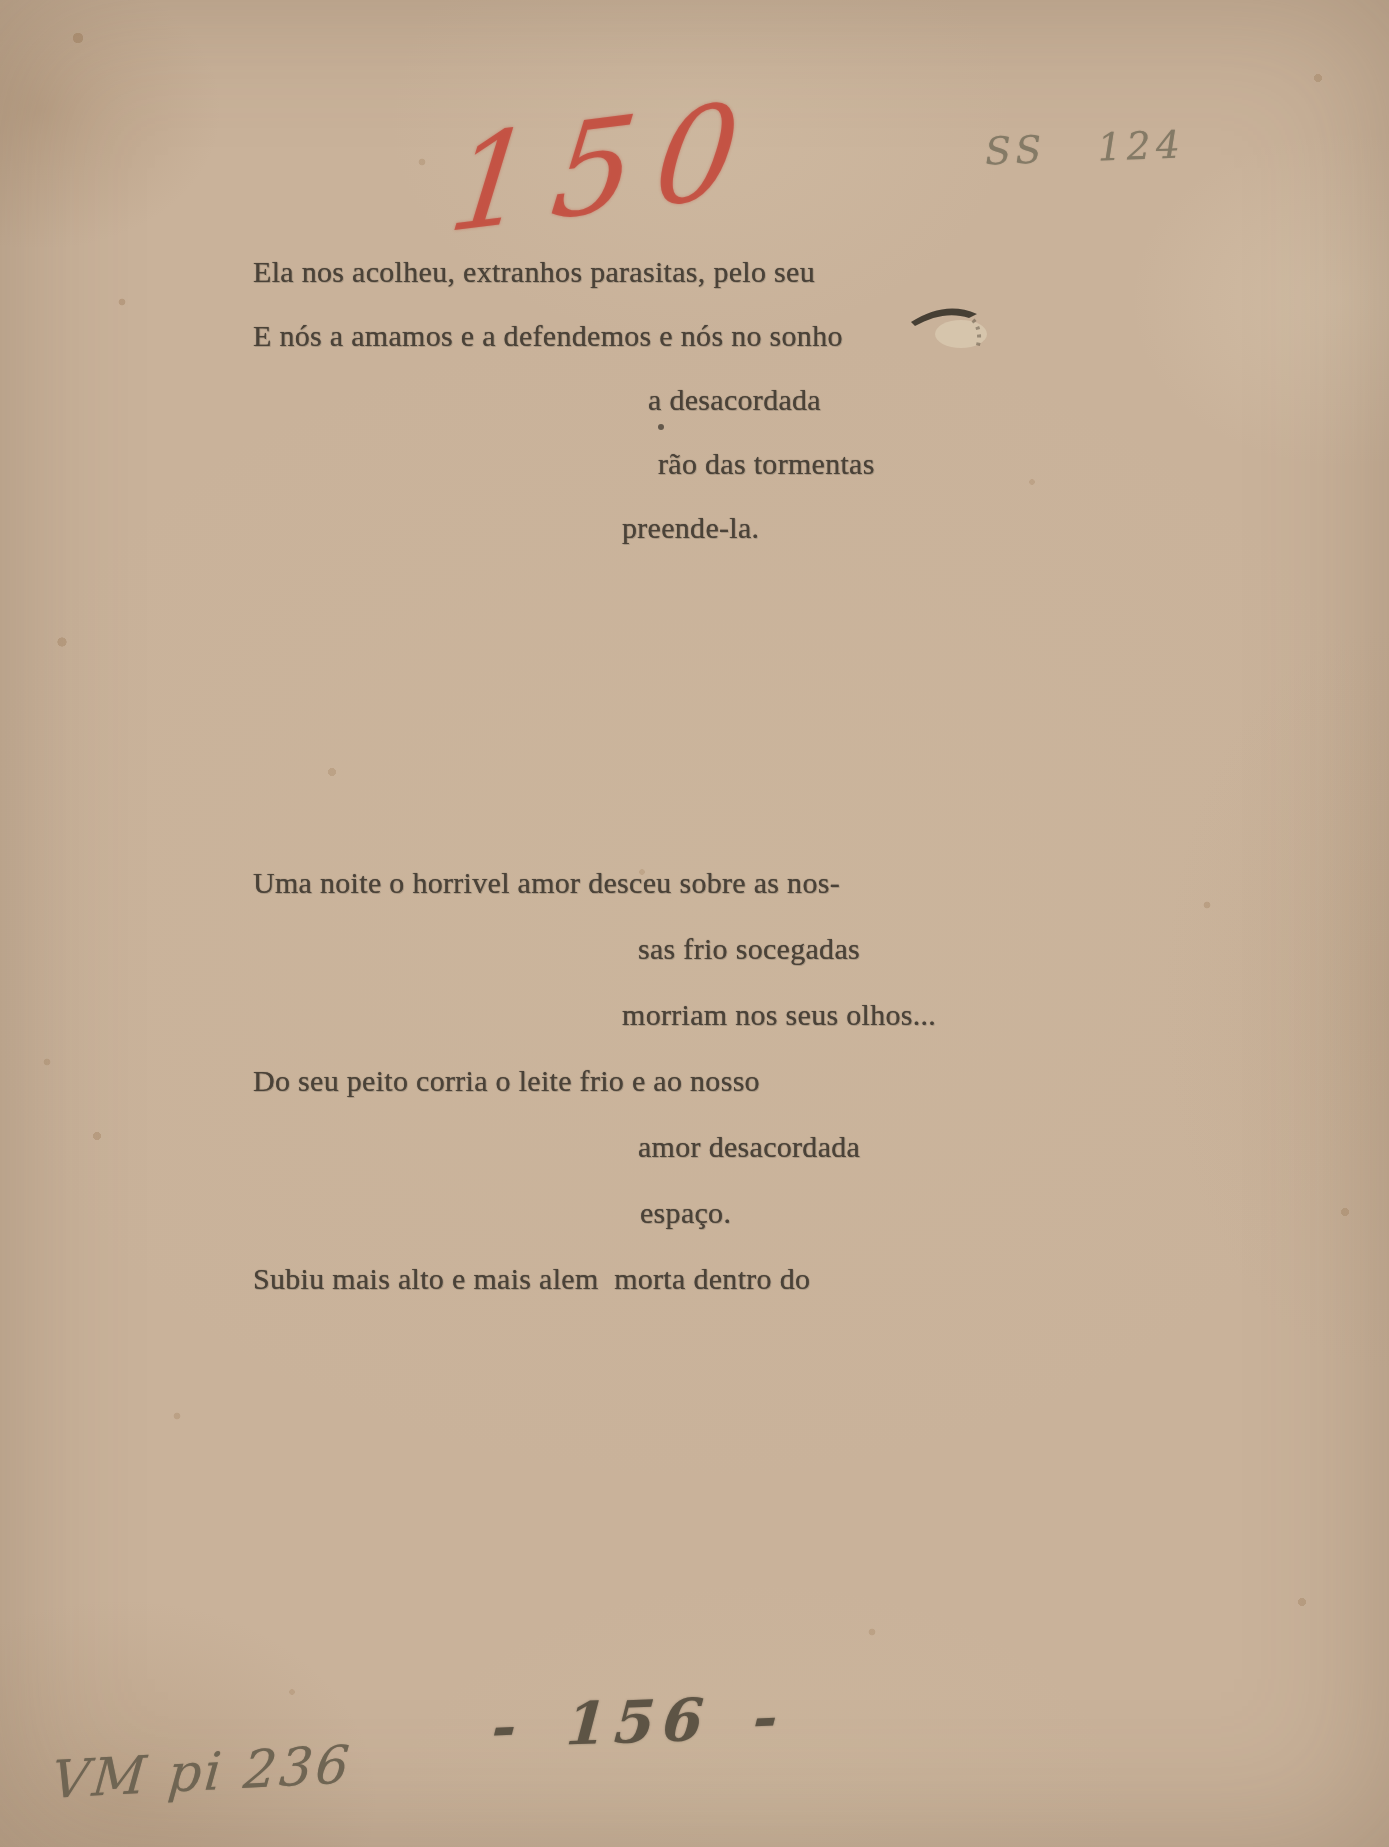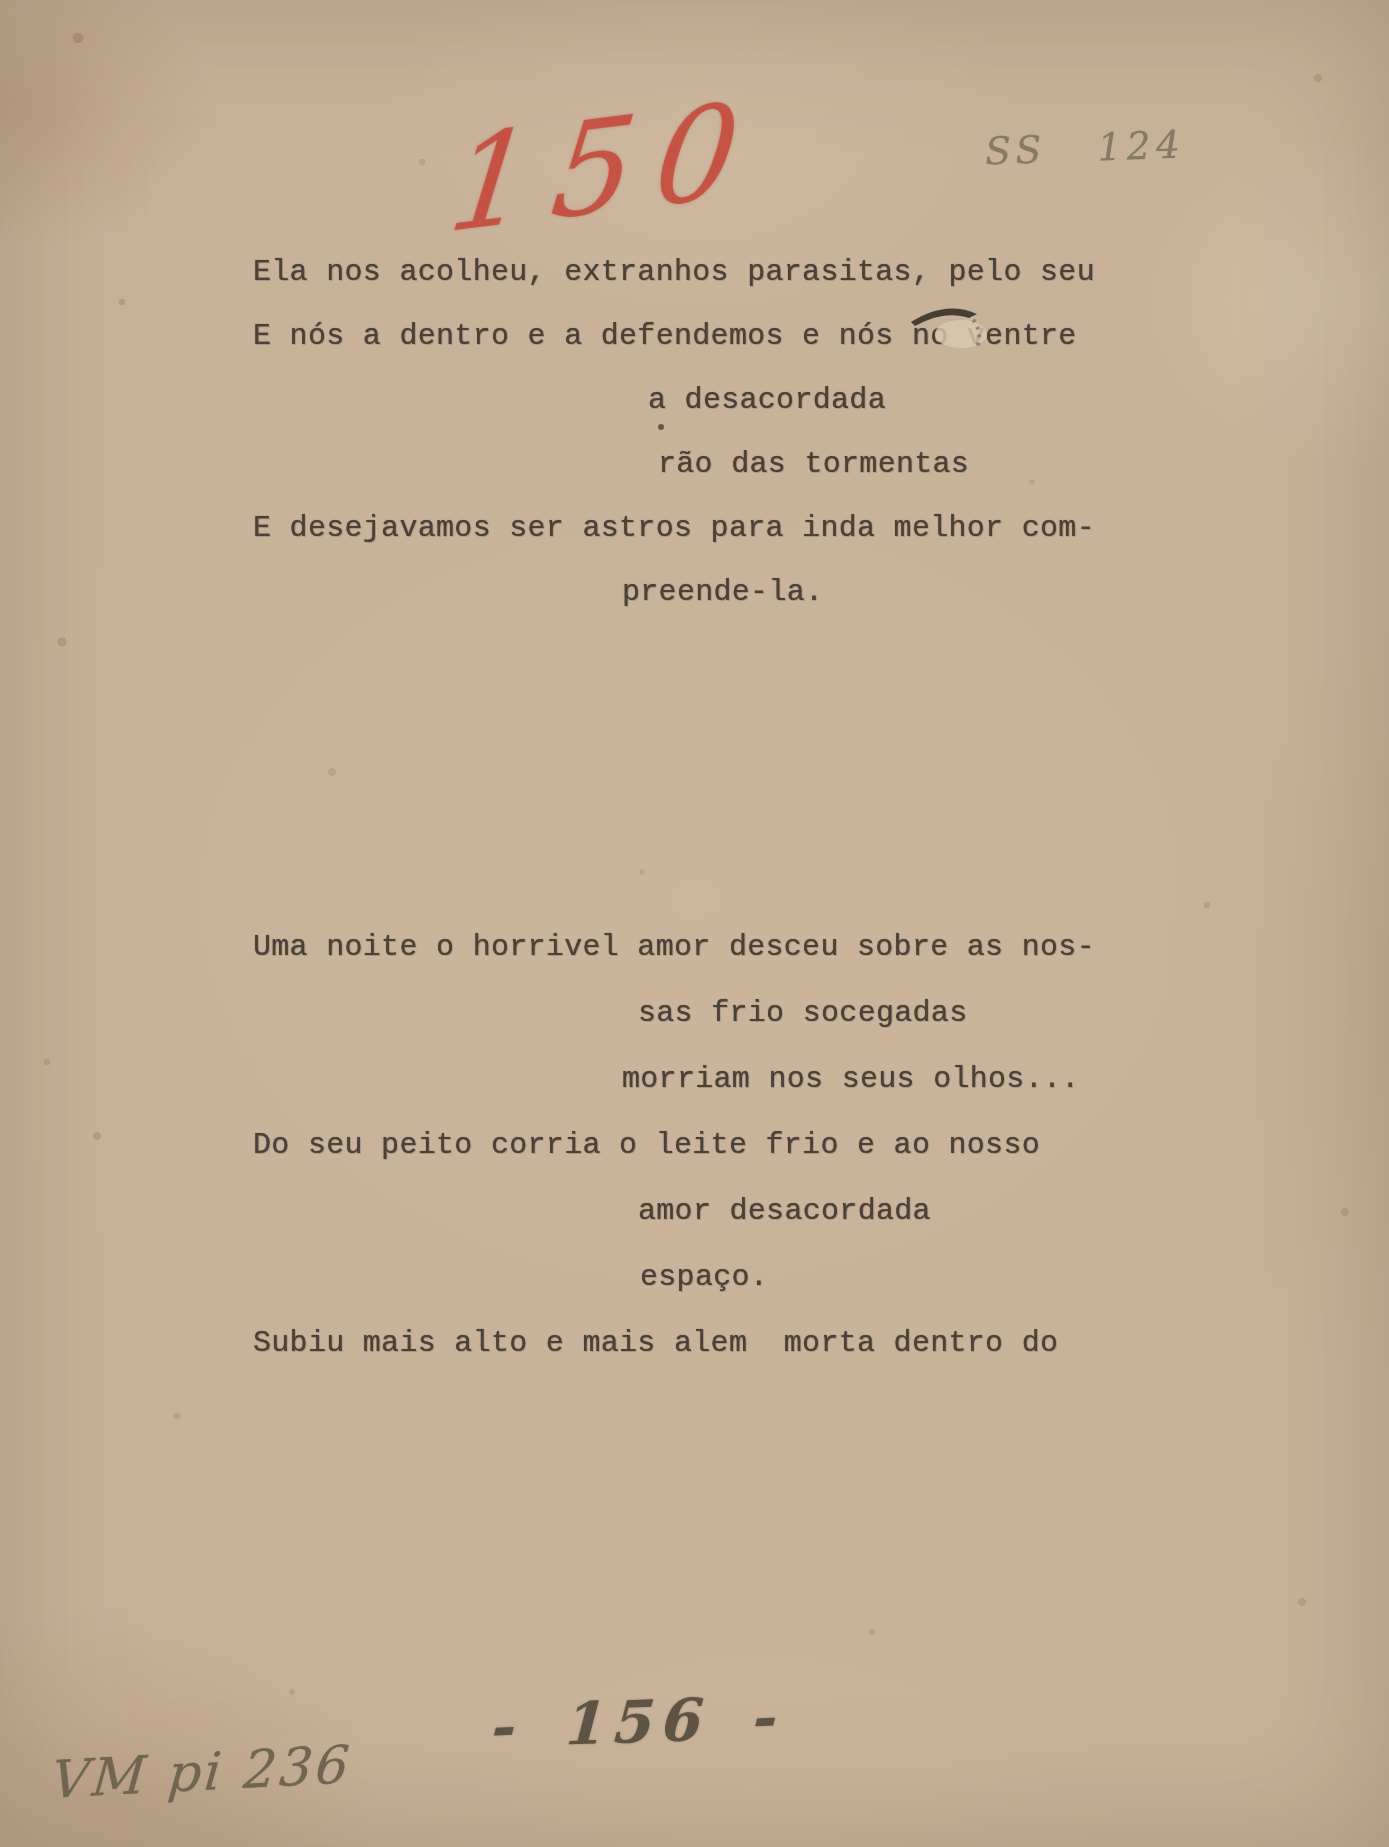--- a/index.html
+++ b/index.html
@@ -33,21 +33,21 @@
       radial-gradient(420px 300px at 700px 120px,  rgba(219,202,176,.25), transparent 75%),
       radial-gradient(360px 280px at 120px 1800px, rgba(142,112,80,.20), transparent 72%),
       radial-gradient(500px 320px at 760px 1820px, rgba(208,190,162,.28), transparent 75%),
       radial-gradient(300px 500px at 1389px 1000px,rgba(184,158,128,.22), transparent 75%),
       radial-gradient(900px 700px at 694px 900px,  rgba(212,194,166,.18), transparent 85%);
     box-shadow: inset 0 0 140px rgba(92,72,50,.28);
     font-family:"Liberation Mono", monospace;
   }
 
   
-  .poem{position:absolute;left:253px;top:240px;width:1090px;}
+  .poem{position:absolute;left:253px;top:240px;width:1090px;font-family:Liberation Serif, serif;}
   .typed-line{
     font-size:30px;
     line-height:64px;height:64px;
     color:#4a4238;
     letter-spacing:.3px;
     white-space:pre;
     text-shadow:0 0 1px rgba(74,66,56,.85), 1px 1px 0 rgba(74,66,56,.18);
   }
   .stanza-2{margin-top:290px;}
   .stanza-2 .typed-line{line-height:66px;height:66px;}
@@ -99,24 +99,23 @@
 
 <div class="page">
 
   <div class="hand red-number">150</div>
 
   <div class="hand pencil-code">SS 124</div>
 
   <div class="poem">
     <div class="stanza-1">
       <div class="typed-line">Ela nos acolheu, extranhos parasitas, pelo seu</div>
-      <div class="typed-line">E nós a dentro e a defendemos e nós no ventre</div>
+      <div class="typed-line">E nós a amamos e a defendemos e nós no sonho</div>
       <div class="typed-line" style="padding-left:395px">a desacordada</div>
       <div class="typed-line" style="padding-left:405px">rão das tormentas</div>
-      <div class="typed-line">E desejavamos ser astros para inda melhor com-</div>
       <div class="typed-line" style="padding-left:369px">preende-la.</div>
     </div>
     <div class="stanza-2">
       <div class="typed-line">Uma noite o horrivel amor desceu sobre as nos-</div>
       <div class="typed-line" style="padding-left:385px">sas frio socegadas</div>
       <div class="typed-line" style="padding-left:369px">morriam nos seus olhos...</div>
       <div class="typed-line">Do seu peito corria o leite frio e ao nosso</div>
       <div class="typed-line" style="padding-left:385px">amor desacordada</div>
       <div class="typed-line" style="padding-left:387px">espaço.</div>
       <div class="typed-line">Subiu mais alto e mais alem  morta dentro do</div>

